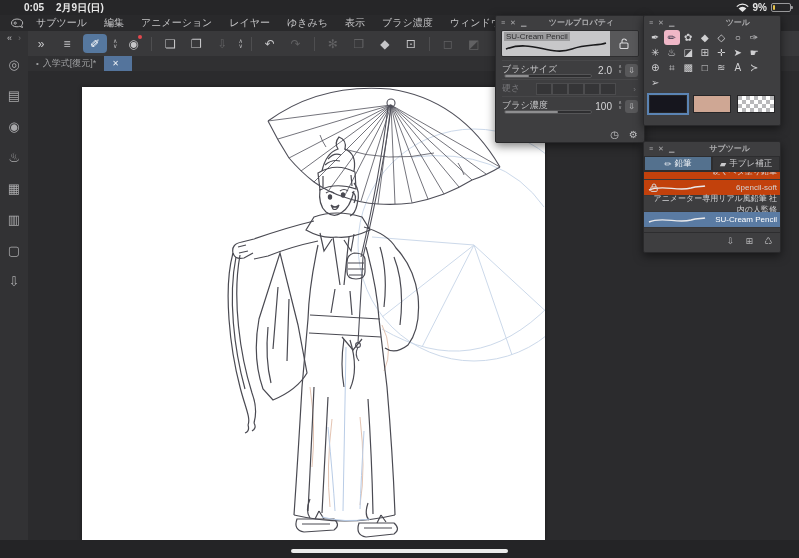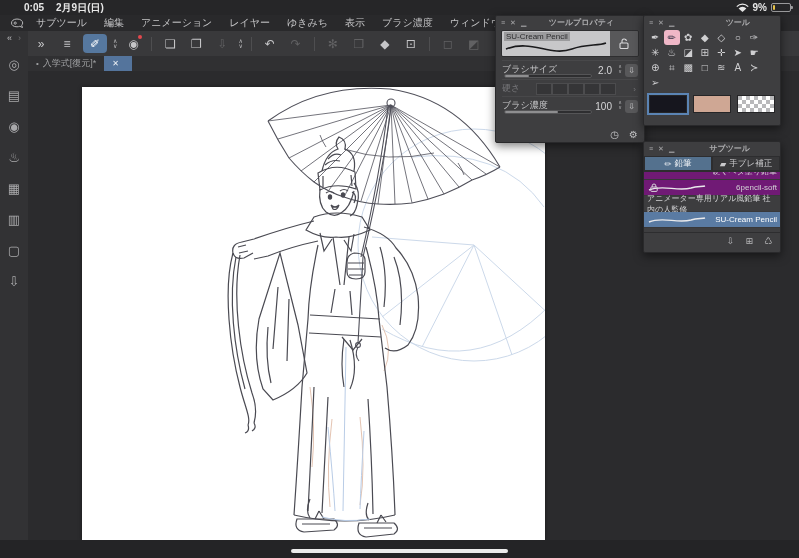--- a/index.html
+++ b/index.html
@@ -98,23 +98,23 @@
       repeating-conic-gradient(#fff 0 25%, #b9b9bb 0 50%) 0 0/8px 8px; }
 
   
   #subtool-palette { left:643px; top:141px; width:138px; height:112px; }
   .st-tabs { display:flex; height:15px; margin-top:1px; }
   .st-tab { flex:1; display:flex; align-items:center; justify-content:center; gap:3px; font-size:8.5px;
     color:#c9c9cb; background:#373739; border:1px solid #2d2d2f; }
   .st-tab.active { background:#54718e; color:#eef1f5; }
   .st-list { height:61px; overflow:hidden; border-top:1px solid #2d2d2f; }
   .st-row { height:16px; display:flex; align-items:center; justify-content:flex-end; padding:0 3px;
-    font-size:8px; color:#d2d2d4; background:#701a75; border-bottom:1px solid #38383a; position:relative; }
+    font-size:8px; color:#d2d2d4; background:#c2410c; border-bottom:1px solid #38383a; position:relative; }
   .st-row.selected { background:#5a7ba3; color:#fff; }
-  .st-row.textonly { justify-content:flex-start; background:#3d3d3f; }
+  .st-row.textonly { justify-content:flex-start; background:#3d3d3f;text-align:right; }
   .st-row svg { position:absolute; left:3px; top:3px; }
   .st-foot { display:flex; justify-content:flex-end; gap:11px; padding:3px 8px 0 0; color:#b5b5b7; font-size:9px; border-top:1px solid #2d2d2f; }
 
   .lock-ic { margin-left:3px; }
 </style>
 </head>
 <body>
 
 <div id="app">
 

